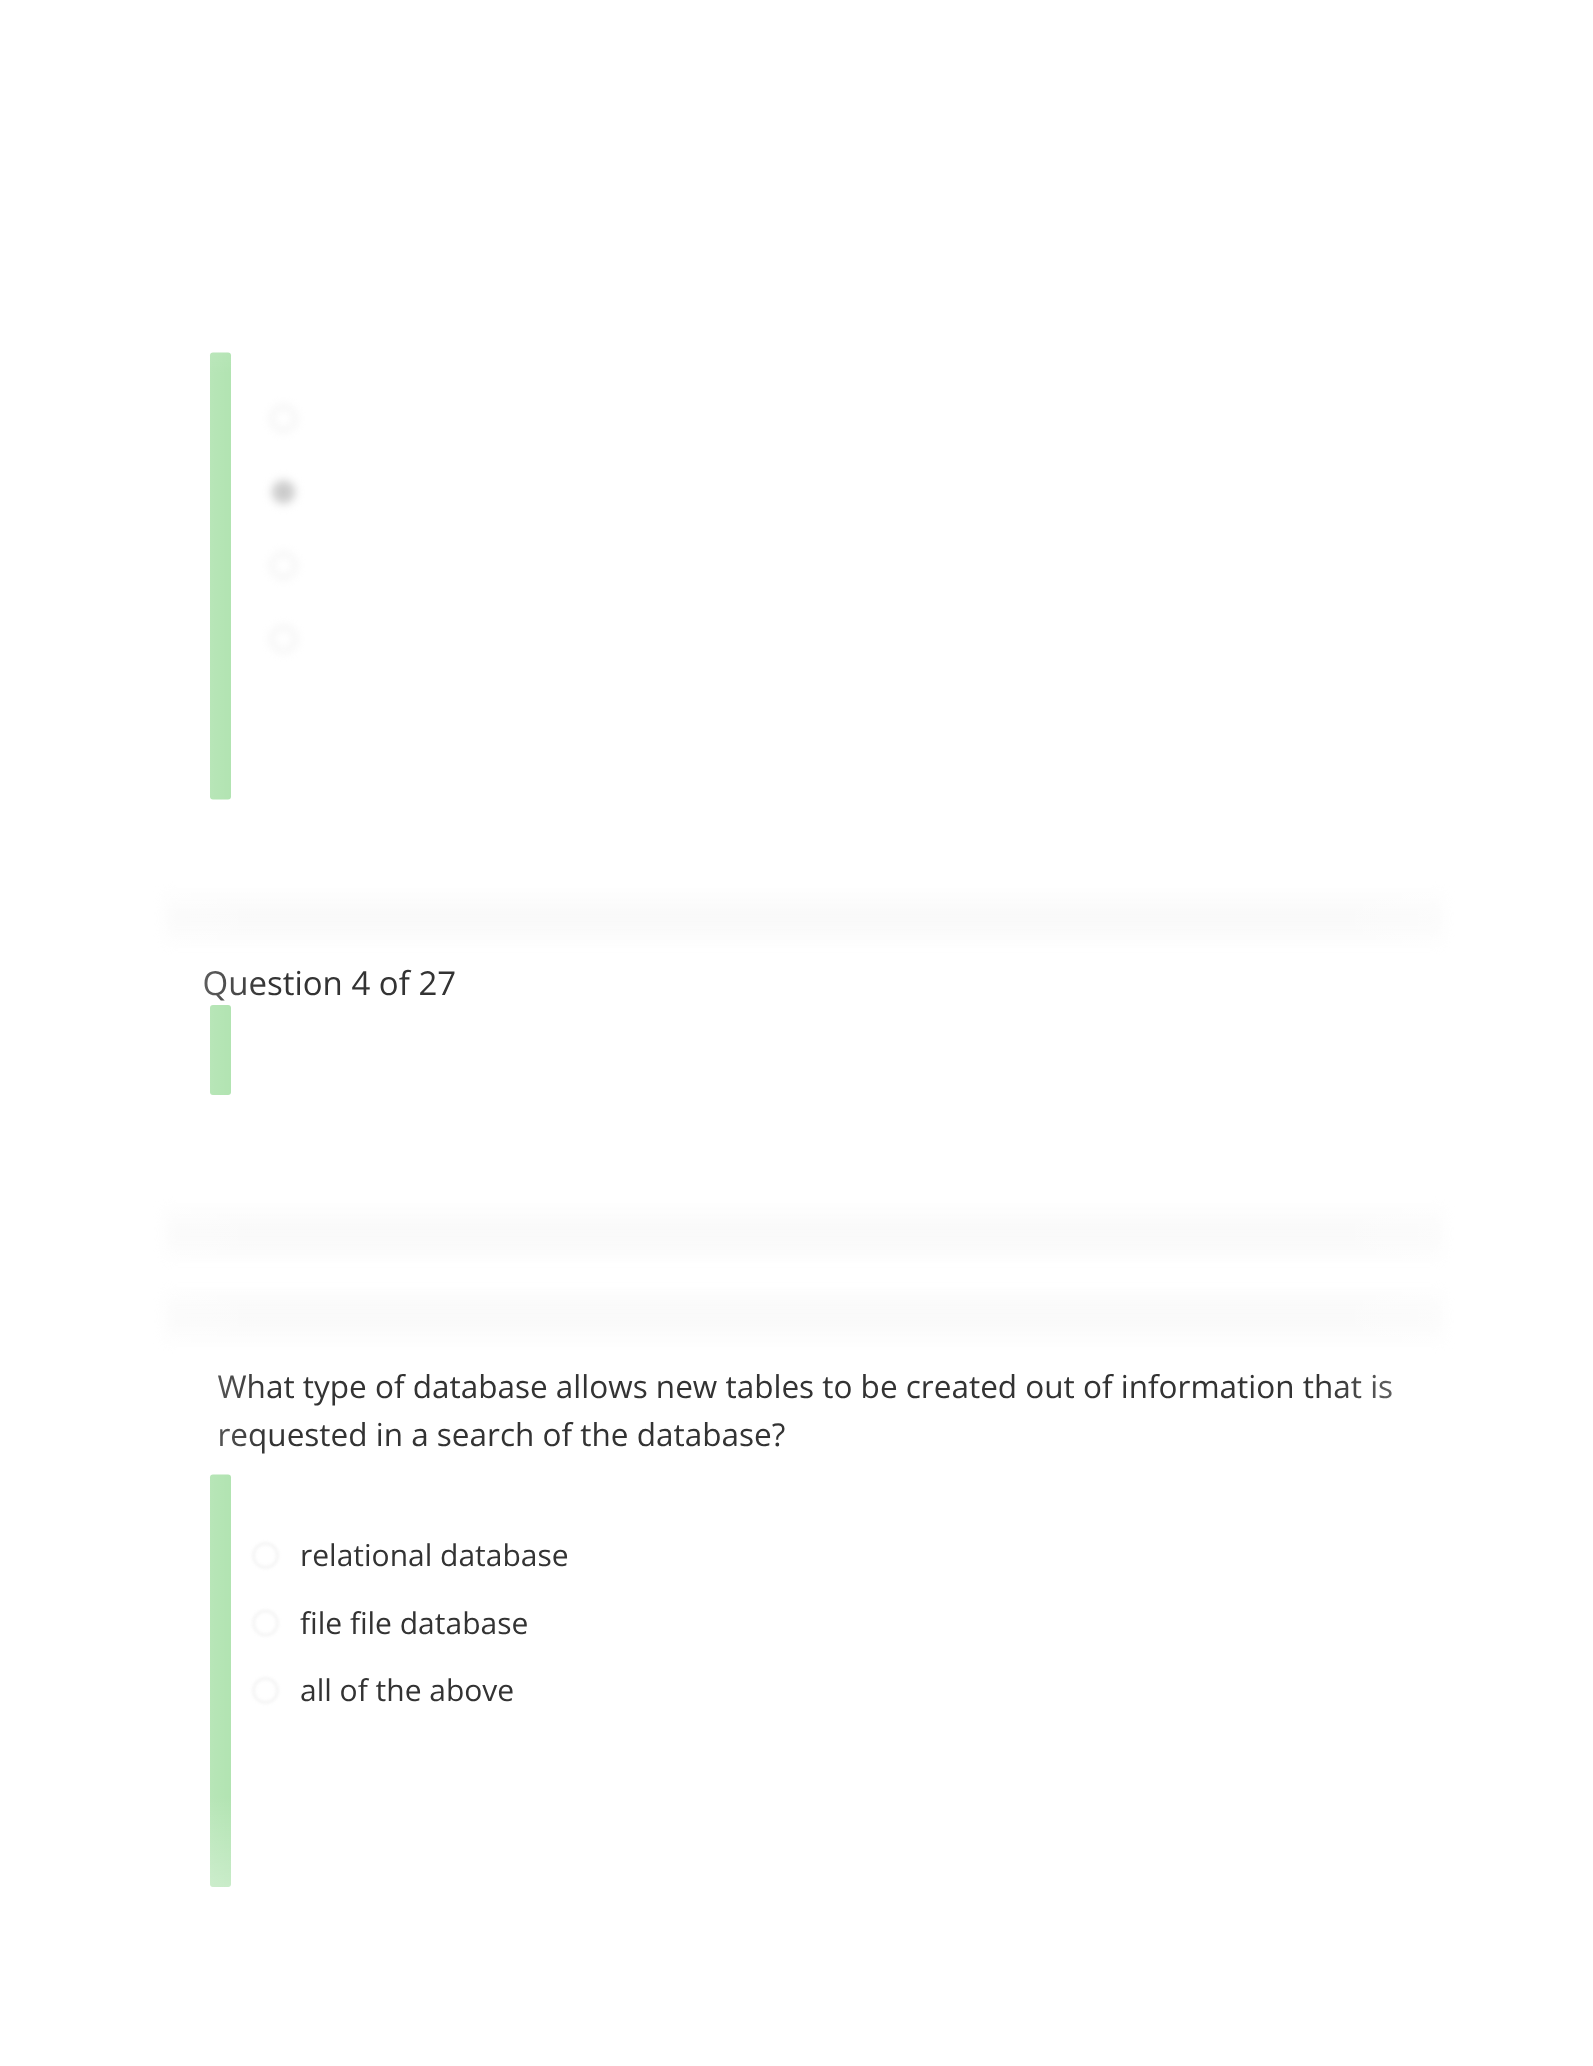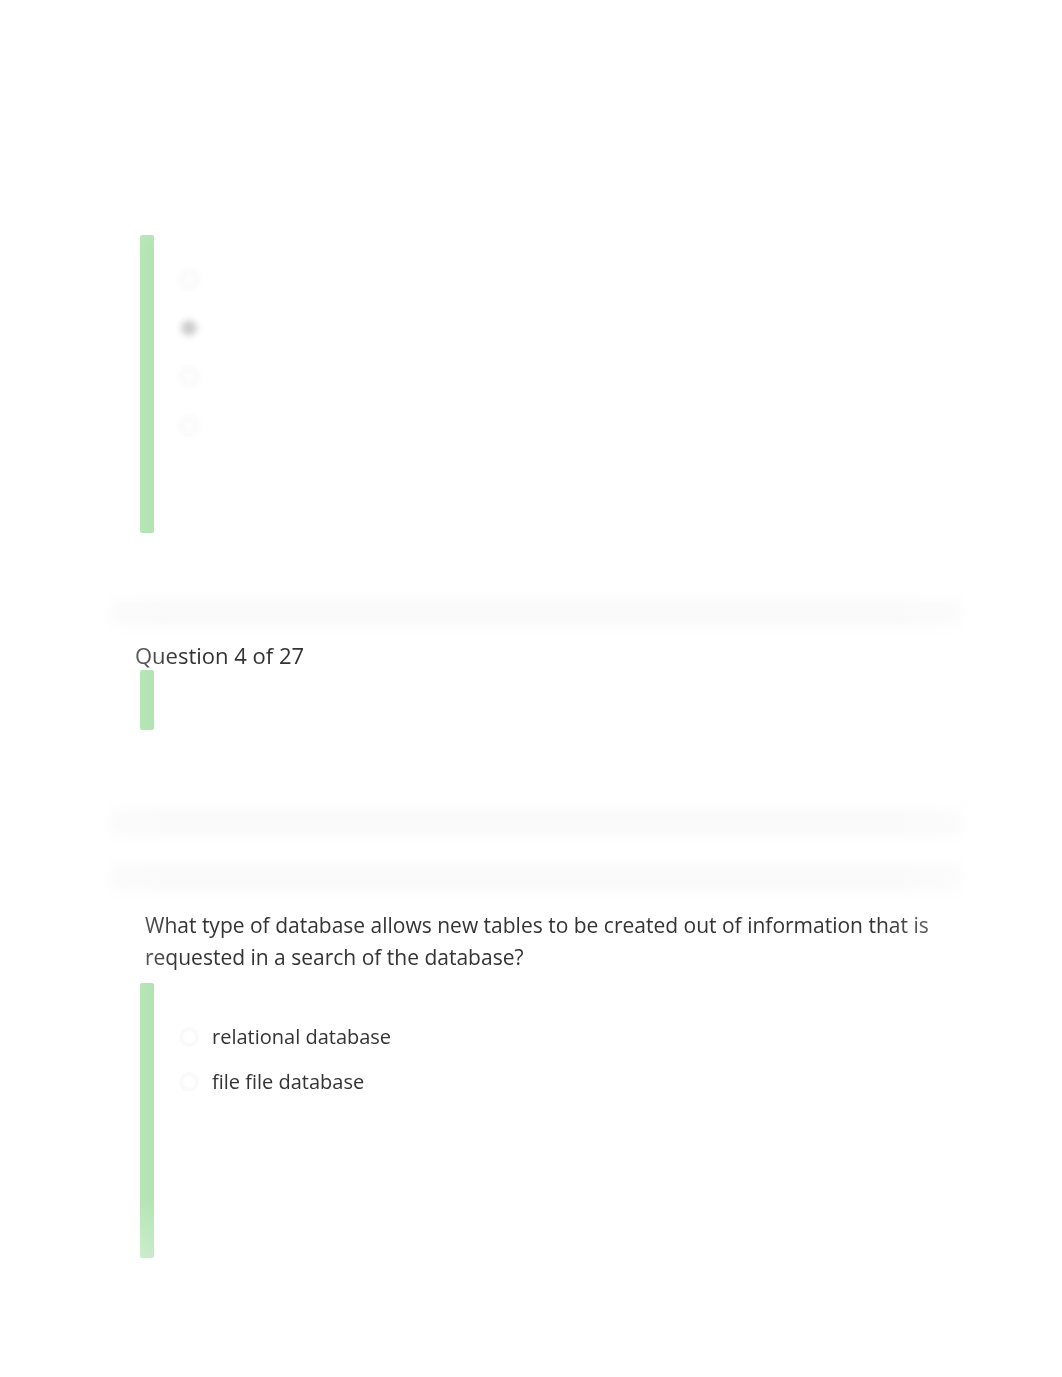--- a/index.html
+++ b/index.html
@@ -158,21 +158,21 @@
       left: 30px;
       width: 14px;
       height: 275px;
       background: #a7e0a7;
       border-radius: 2px;
     }
     
     .answer-list-2 {
       position: absolute;
       top: 983px;
-      left: 70px;
+      left: 58px;
     }
     
     .answer-option {
       display: flex;
       align-items: center;
       margin-bottom: 18px;
       cursor: pointer;
     }
     
     .radio {
@@ -219,20 +219,24 @@
 
   <div class="answer-list-2">
     <div class="answer-option">
       <span class="radio"></span>
       <span class="option-text">relational database</span>
     </div>
     <div class="answer-option">
       <span class="radio"></span>
       <span class="option-text">file file database</span>
     </div>
+    <div class="answer-option">
+      <span class="radio"></span>
+      <span class="option-text">all of the above</span>
+    </div>
   </div>
 
 </div>
 
 <div class="edge-blur-top"></div>
 <div class="edge-blur-left"></div>
 <div class="edge-blur-right"></div>
 <div class="edge-blur-bottom"></div>
 
 </body></html>

